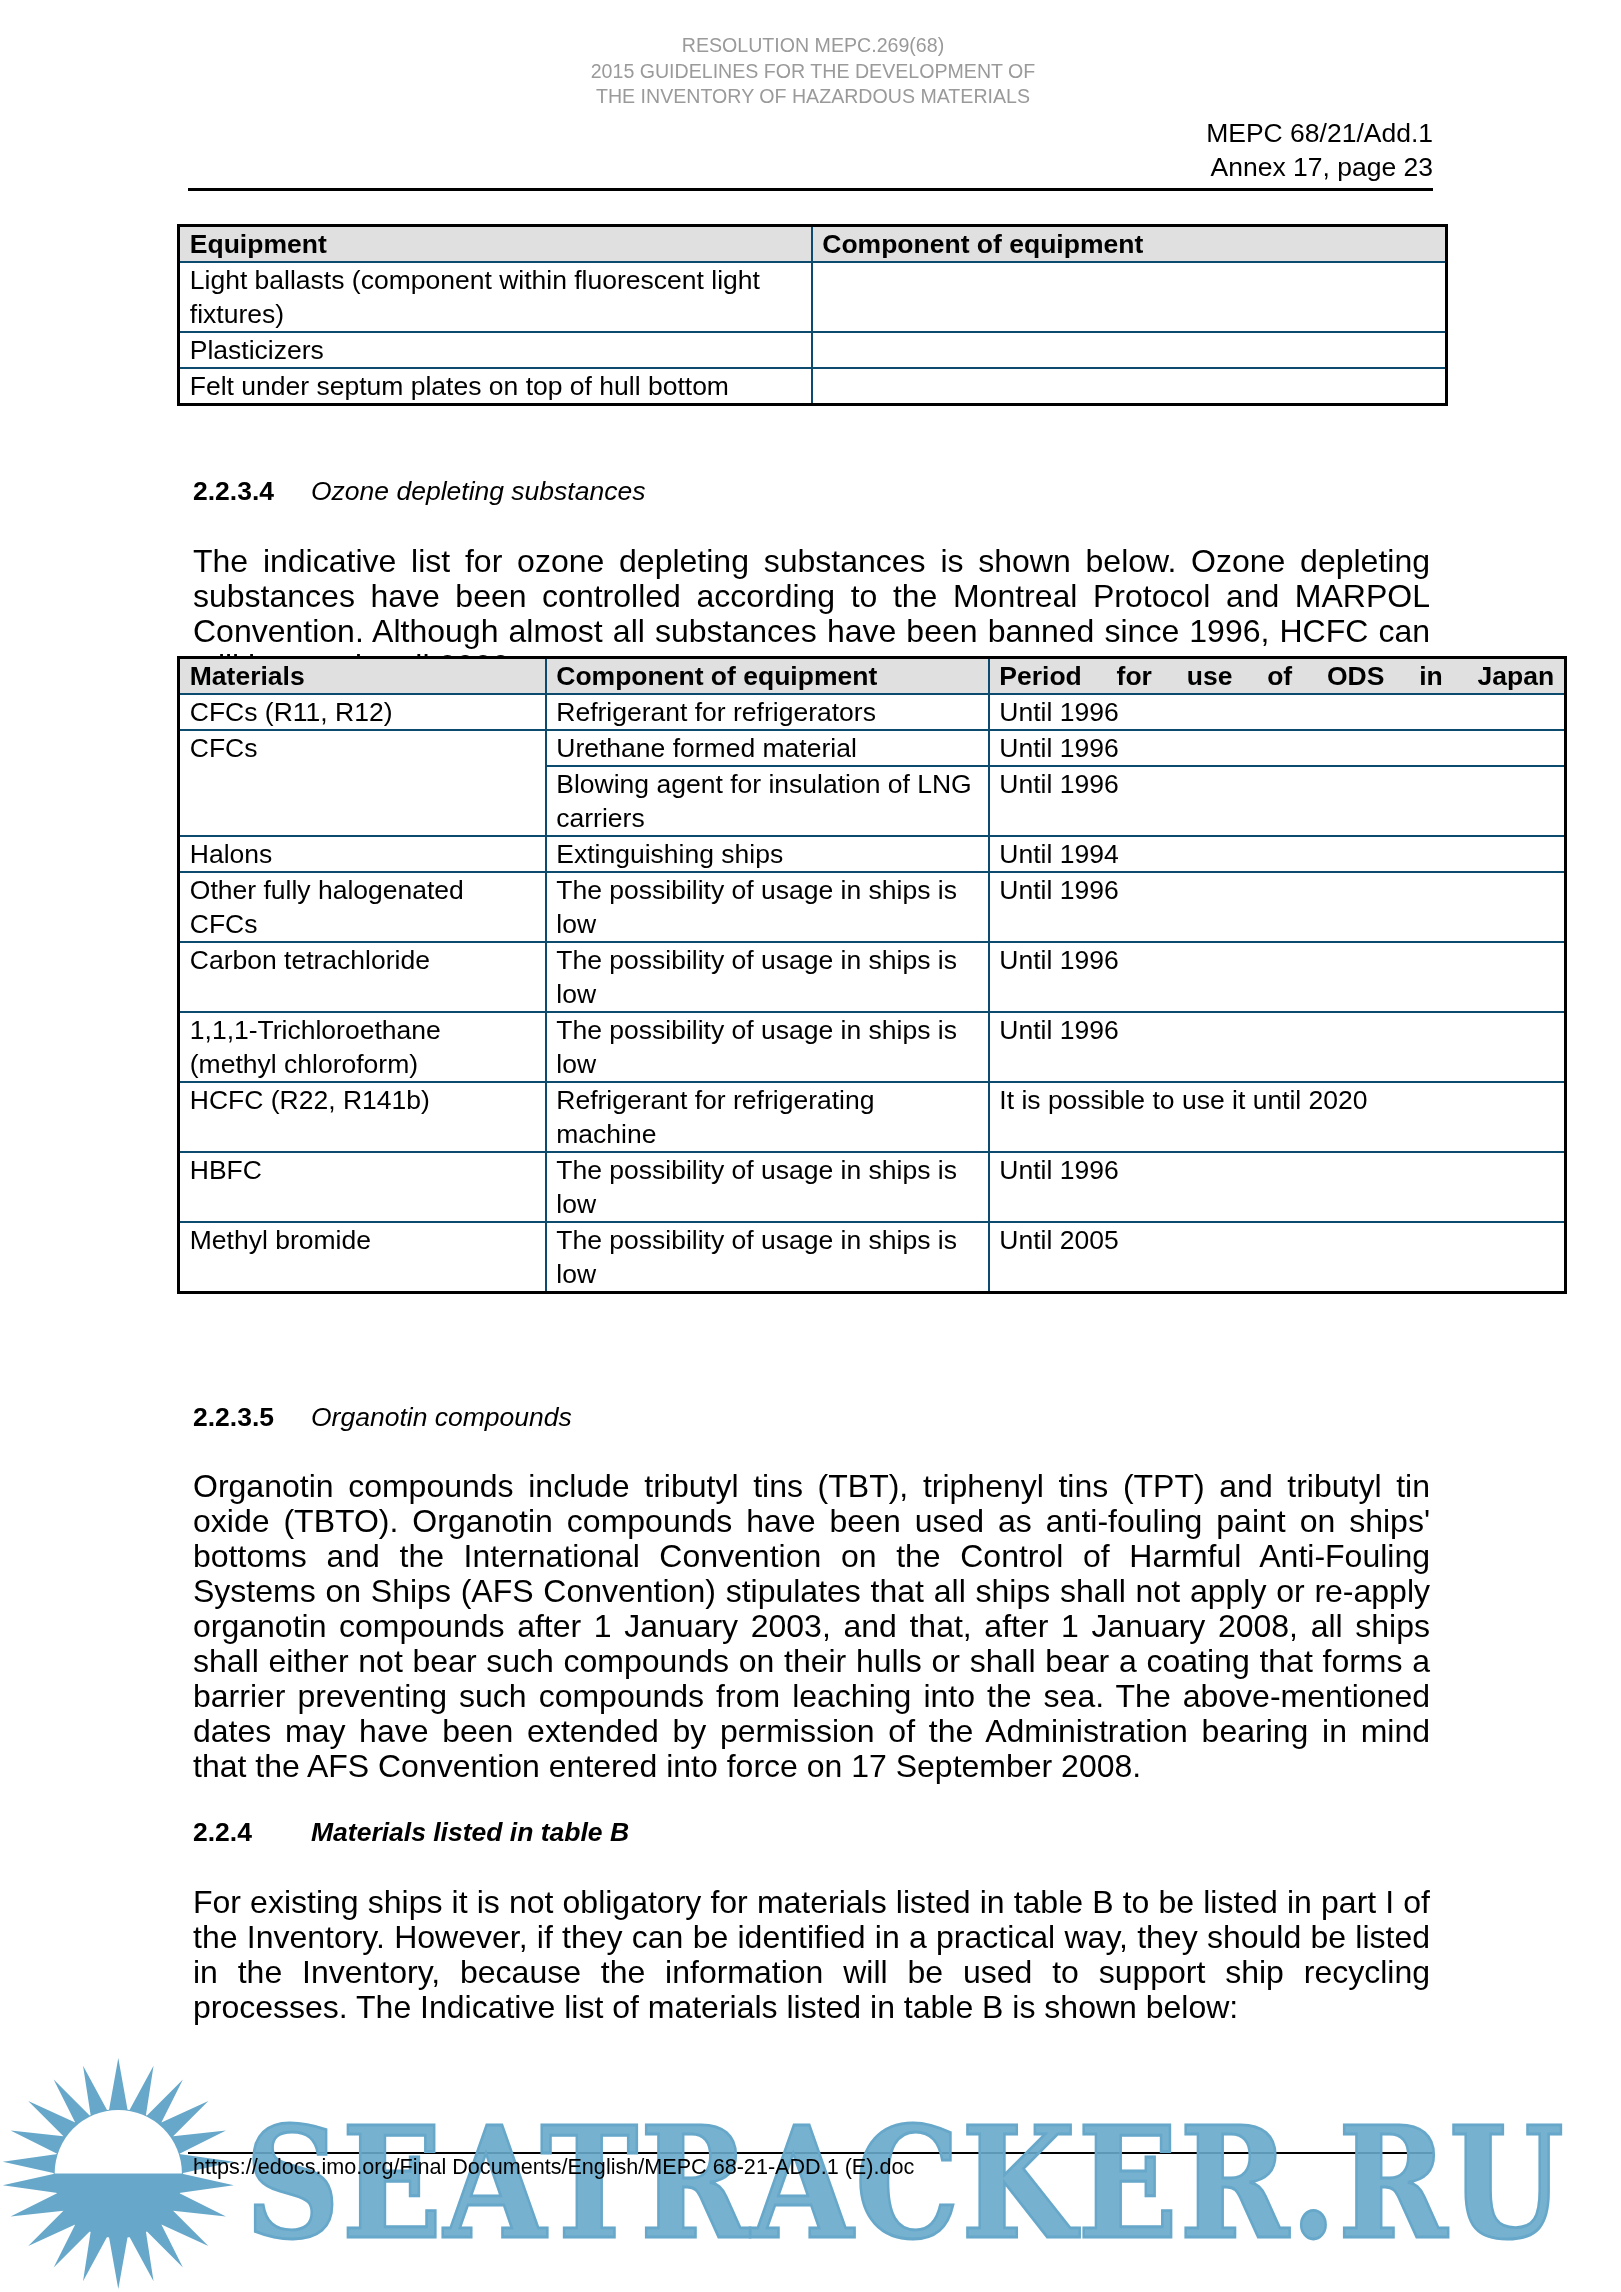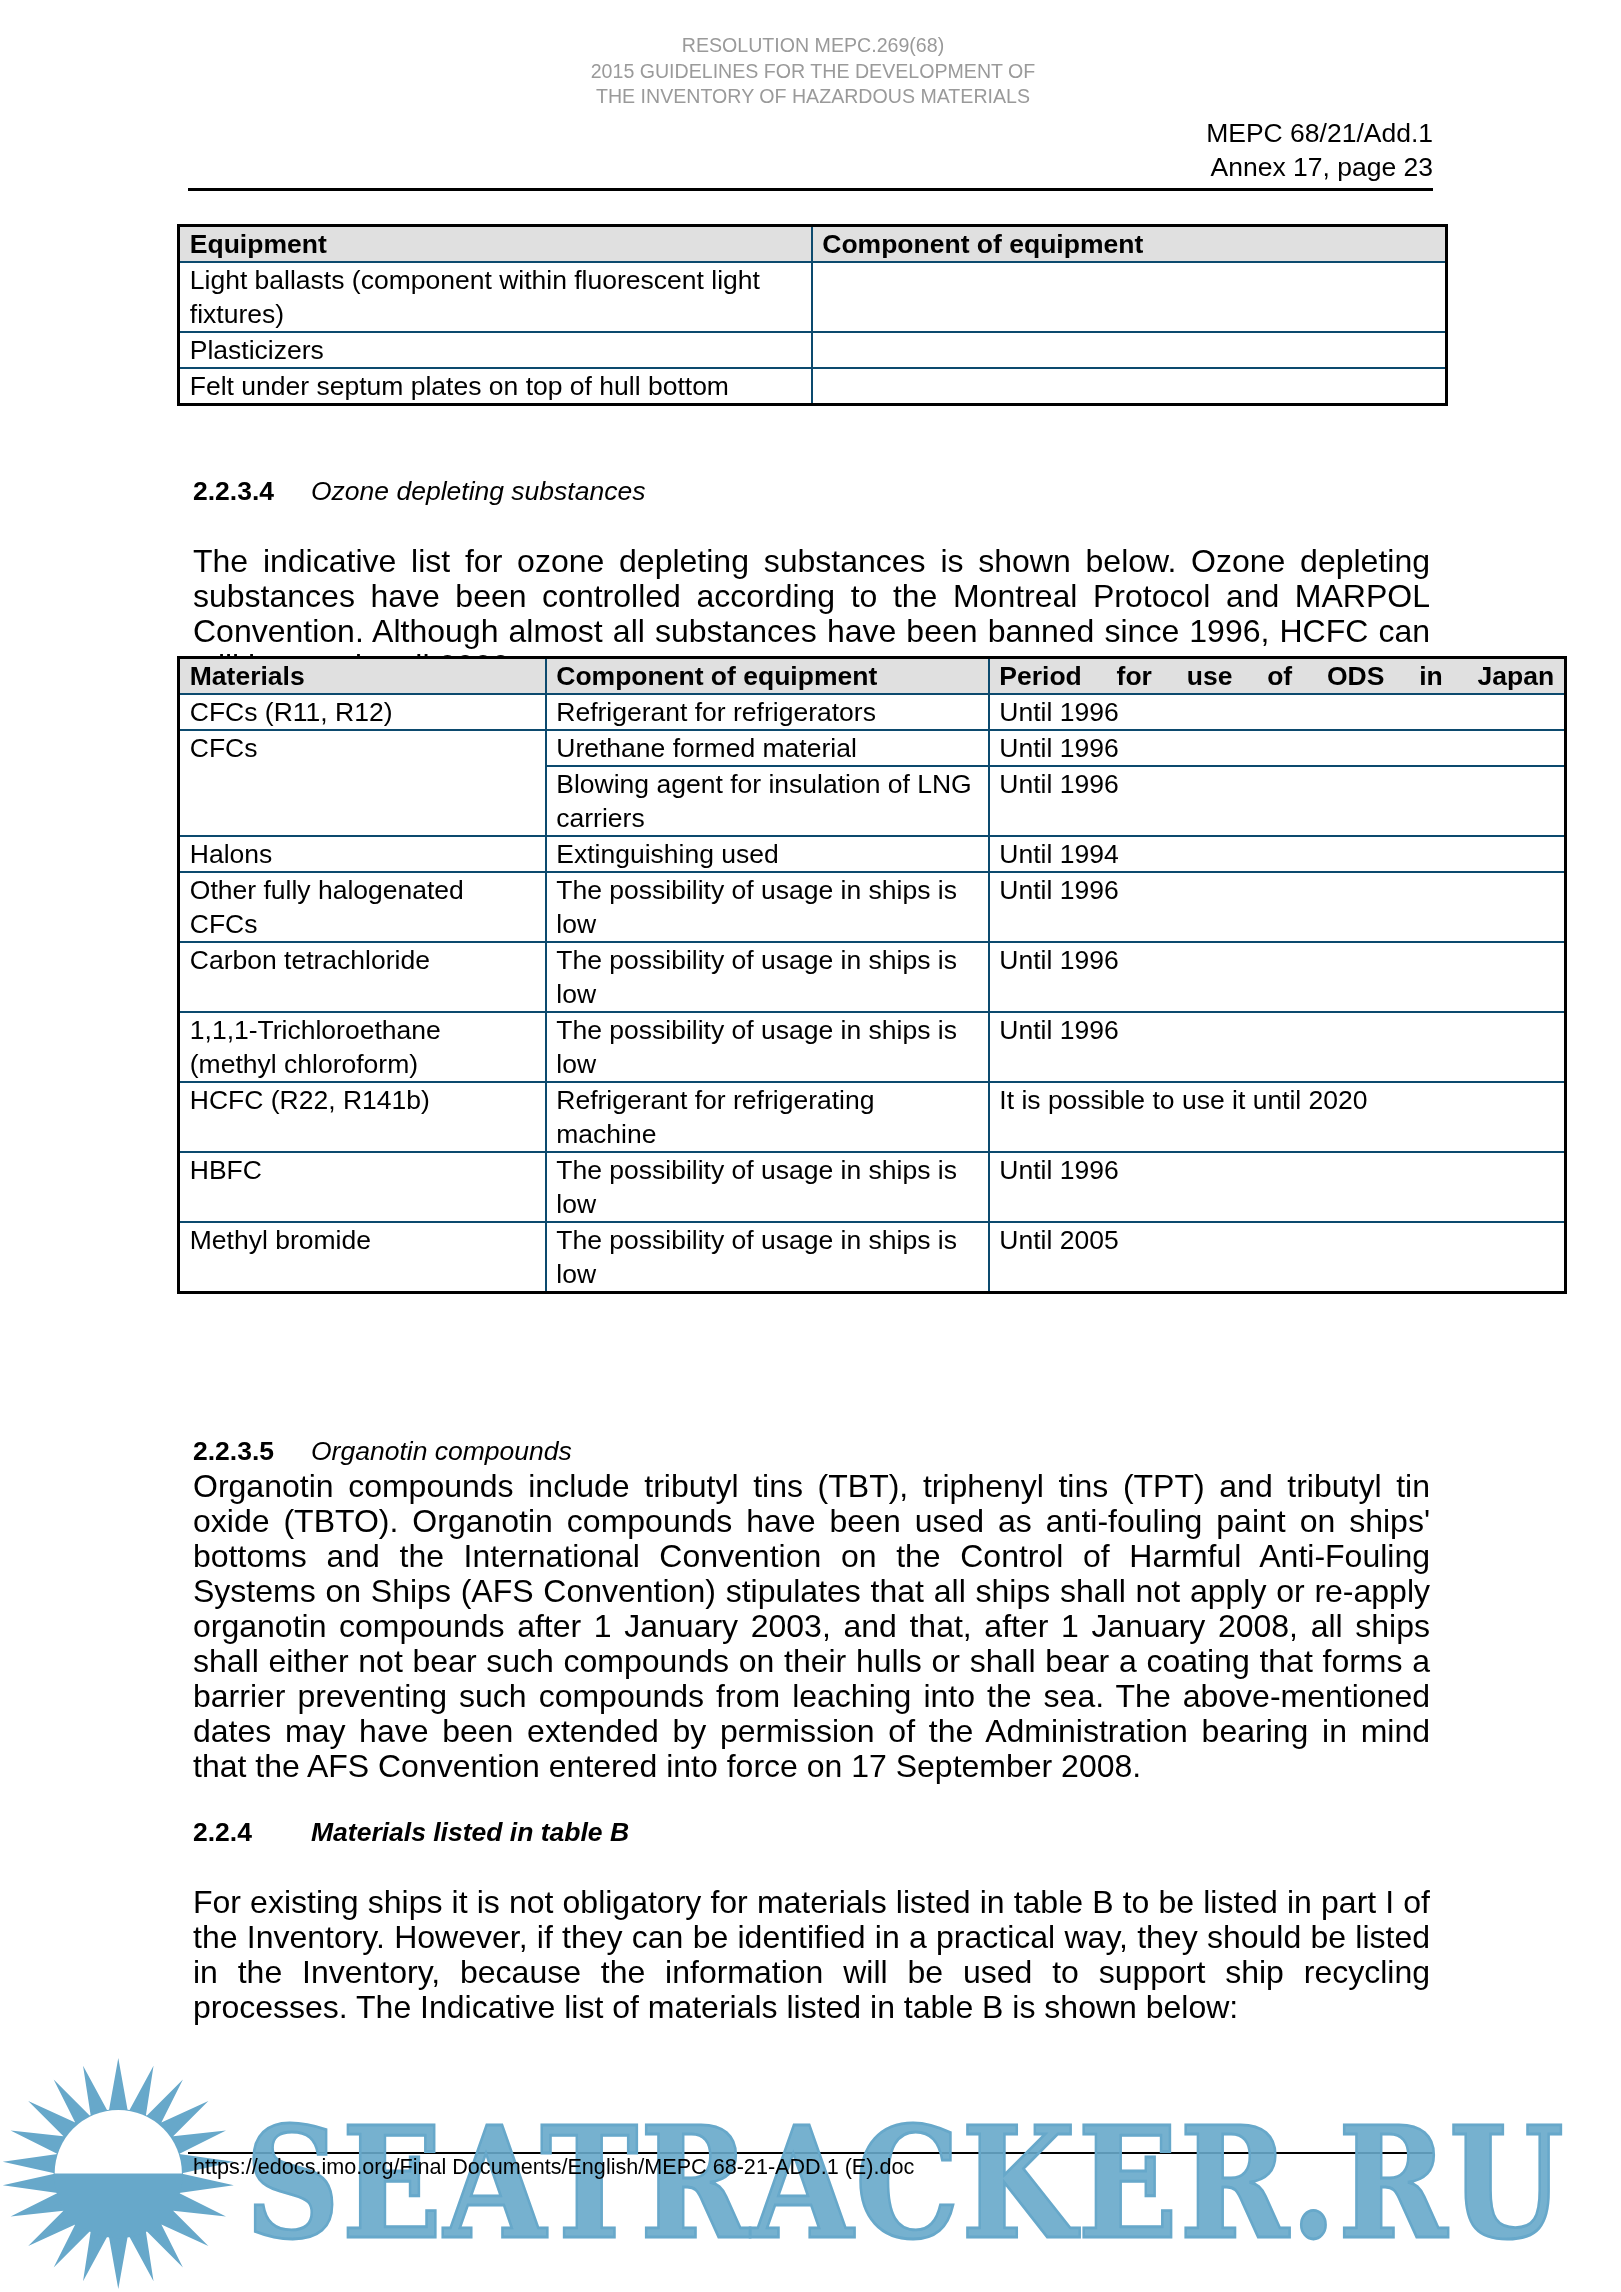--- a/index.html
+++ b/index.html
@@ -93,21 +93,21 @@
     <td rowspan="2">CFCs</td>
     <td>Urethane formed material</td>
     <td>Until 1996</td>
   </tr>
   <tr>
     <td>Blowing agent for insulation of LNG carriers</td>
     <td>Until 1996</td>
   </tr>
   <tr>
     <td>Halons</td>
-    <td>Extinguishing used</td>
+    <td>Extinguishing ships</td>
     <td>Until 1994</td>
   </tr>
   <tr>
     <td>Other fully halogenated CFCs</td>
     <td>The possibility of usage in ships is low</td>
     <td>Until 1996</td>
   </tr>
   <tr>
     <td>Carbon tetrachloride</td>
     <td>The possibility of usage in ships is low</td>
@@ -130,21 +130,21 @@
   </tr>
   <tr>
     <td>Methyl bromide</td>
     <td>The possibility of usage in ships is low</td>
     <td>Until 2005</td>
   </tr>
 </tbody>
   </table>
 
 <div class="sec" style="top:1400px;">
-  <span class="num" style="width:118px;margin-top:34px;">2.2.3.5</span><span class="ttl">Organotin compounds</span>
+  <span class="num" style="width:118px;">2.2.3.5</span><span class="ttl">Organotin compounds</span>
 </div>
 <div class="para" style="top:1469px;">Organotin compounds include tributyl tins (TBT), triphenyl tins (TPT) and tributyl tin oxide (TBTO). Organotin compounds have been used as anti-fouling paint on ships' bottoms and the International Convention on the Control of Harmful Anti-Fouling Systems on Ships (AFS Convention) stipulates that all ships shall not apply or re-apply organotin compounds after 1 January 2003, and that, after 1 January 2008, all ships shall either not bear such compounds on their hulls or shall bear a coating that forms a barrier preventing such compounds from leaching into the sea. The above-mentioned dates may have been extended by permission of the Administration bearing in mind that the AFS Convention entered into force on 17 September 2008.</div>
 
 <div class="sec" style="top:1815px;">
   <span class="num" style="width:118px;">2.2.4</span><span class="ttl" style="font-weight:bold;text-align:right;">Materials listed in table B</span>
 </div>
 <div class="para" style="top:1885px;">For existing ships it is not obligatory for materials listed in table B to be listed in part I of the Inventory. However, if they can be identified in a practical way, they should be listed in the Inventory, because the information will be used to support ship recycling processes. The Indicative list of materials listed in table B is shown below:</div>
 
 <div class="foot-rule"></div>
 <div class="foot-url">https://edocs.imo.org/Final Documents/English/MEPC 68-21-ADD.1 (E).doc</div>

